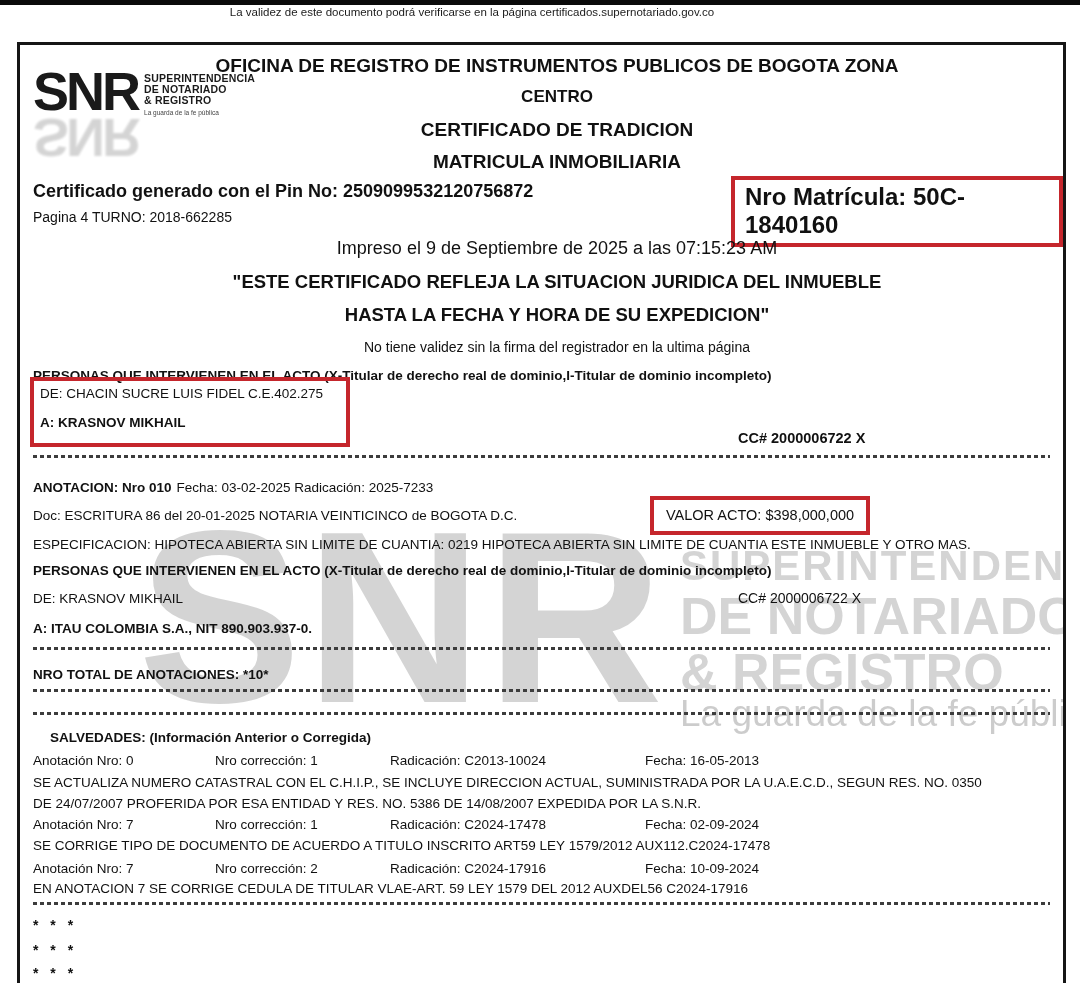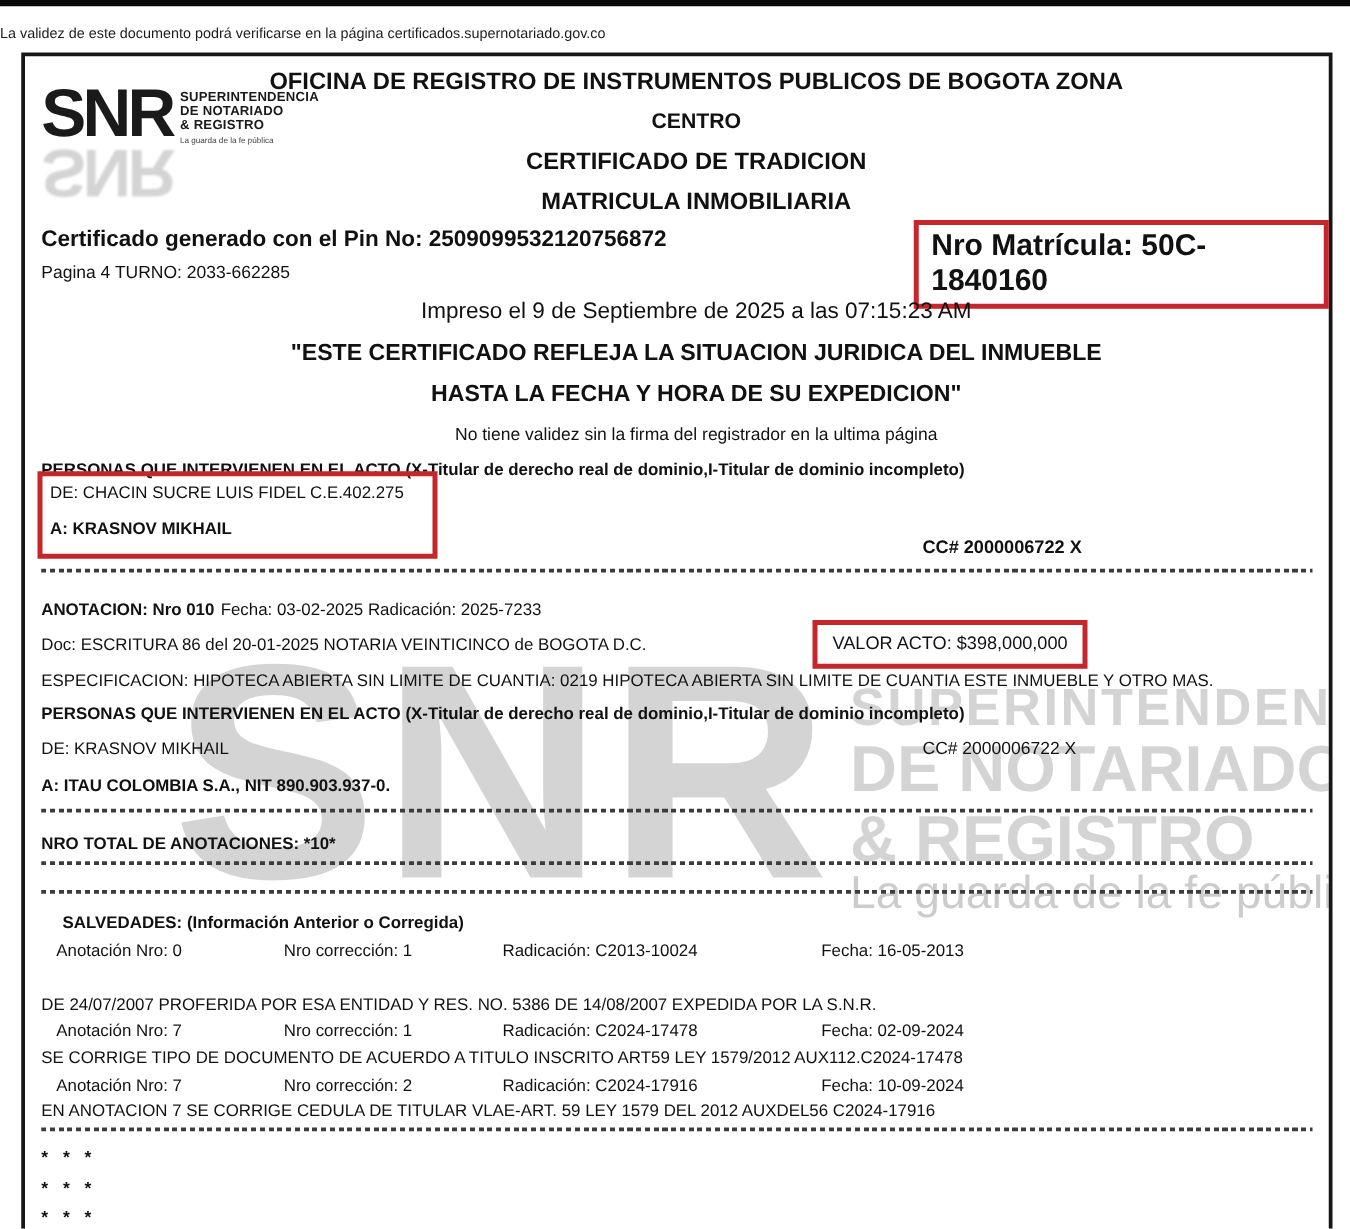--- a/index.html
+++ b/index.html
@@ -3,21 +3,21 @@
 <meta charset="utf-8">
 <style>
   html,body{margin:0;padding:0;background:#fff;}
   #sheet{
     position:relative;width:1080px;height:983px;background:#ffffff;
     font-family:"Liberation Sans","DejaVu Sans",sans-serif;color:#111;
     overflow:hidden;
   }
   .abs{position:absolute;}
   #top-bar{left:0;top:0;width:1080px;height:5px;background:#0a0a0a;}
-  #top-notice{left:0;top:21px;width:944px;font-size:11.5px;color:#1c1c1c;}
+  #top-notice{left:0;top:6px;width:944px;text-align:center;font-size:11.5px;color:#1c1c1c;}
   #doc-border{
     left:17px;top:42px;width:1049px;height:960px;
     border:3px solid #161616;box-sizing:border-box;
   }
   
   #watermark{left:0;top:0;width:1043px;height:954px;overflow:hidden;z-index:0;pointer-events:none;}
   #wm-snr{left:118px;top:472px;font-size:245px;line-height:200px;font-weight:900;
     color:rgba(40,40,40,0.20);letter-spacing:4px;}
   .wm-line{left:660px;color:rgba(40,40,40,0.20);font-weight:bold;white-space:nowrap;}
   #wm-l1{top:497px;font-size:42px;letter-spacing:2px;}
@@ -72,21 +72,21 @@
   #doc-line{left:13px;top:463px;}
   #valor-box{left:630px;top:451px;border:4px solid #c5262c;padding:7px 12px 8px 12px;font-size:14.5px;}
   #espec-line{left:13px;top:492px;}
   #p2-heading{left:13px;top:518px;}
   #p2-de{left:13px;top:546px;}
   #p2-cc{left:718px;top:545px;font-size:14px;}
   #p2-a{left:13px;top:576px;}
   #total-line{left:13px;top:622px;}
   
   #salv-heading{left:13px;top:685px;margin-left:17px;}
-  .salv-row{left:13px;width:1017px;height:18px;margin-left:12px;}
+  .salv-row{left:13px;width:1017px;height:18px;}
   .salv-col1{position:absolute;left:0;}
   .salv-col2{position:absolute;left:182px;}
   .salv-col3{position:absolute;left:357px;}
   .salv-col4{position:absolute;left:612px;}
   #salv-row-0{top:708px;}
   #salv-0-line-0{left:13px;top:730px;}
   #salv-0-line-1{left:13px;top:751px;}
   #salv-row-1{top:772px;}
   #salv-1-line-0{left:13px;top:793px;}
   #salv-row-2{top:816px;}
@@ -127,21 +127,21 @@
       <div id="logo-reflection">SNR</div>
     </div>
 
     <div id="office-line1" class="abs center b content">OFICINA DE REGISTRO DE INSTRUMENTOS PUBLICOS DE BOGOTA ZONA</div>
     <div id="office-line2" class="abs center b content">CENTRO</div>
     <div id="title-line1" class="abs center b content">CERTIFICADO DE TRADICION</div>
     <div id="title-line2" class="abs center b content">MATRICULA INMOBILIARIA</div>
 
     <div id="pin-label" class="abs b content">Certificado generado con el Pin No: 2509099532120756872</div>
     <div id="matricula-box" class="abs content">Nro Matrícula: 50C-1840160</div>
-    <div id="page-turno" class="abs content">Pagina 4 TURNO: 2033-662285</div>
+    <div id="page-turno" class="abs content">Pagina 4 TURNO: 2018-662285</div>
 
     <div id="printed-line" class="abs center content">Impreso el 9 de Septiembre de 2025 a las 07:15:23 AM</div>
     <div id="quote-line1" class="abs center b content">"ESTE CERTIFICADO REFLEJA LA SITUACION JURIDICA DEL INMUEBLE</div>
     <div id="quote-line2" class="abs center b content">HASTA LA FECHA Y HORA DE SU EXPEDICION"</div>
     <div id="validity-note" class="abs center content">No tiene validez sin la firma del registrador en la ultima página</div>
 
     <div id="p1-heading" class="abs b fs13 content">PERSONAS QUE INTERVIENEN EN EL ACTO (X-Titular de derecho real de dominio,I-Titular de dominio incompleto)</div>
     <div id="p1-box" class="abs content">
       <div id="p1-de">DE: CHACIN SUCRE LUIS FIDEL C.E.402.275</div>
       <div id="p1-a" class="b">A: KRASNOV MIKHAIL</div>
@@ -165,20 +165,21 @@
     <div id="sep4" class="abs sep content"></div>
 
     <div id="salv-heading" class="abs b fs13 content">SALVEDADES: (Información Anterior o Corregida)</div>
 
     <div id="salv-row-0" class="abs salv-row fs13 content">
       <span class="salv-col1">Anotación Nro: 0</span>
       <span class="salv-col2">Nro corrección: 1</span>
       <span class="salv-col3">Radicación: C2013-10024</span>
       <span class="salv-col4">Fecha: 16-05-2013</span>
     </div>
+    <div id="salv-0-line-0" class="abs fs13 content">SE ACTUALIZA NUMERO CATASTRAL CON EL C.H.I.P., SE INCLUYE DIRECCION ACTUAL, SUMINISTRADA POR LA U.A.E.C.D., SEGUN RES. NO. 0350</div>
     <div id="salv-0-line-1" class="abs fs13 content">DE 24/07/2007 PROFERIDA POR ESA ENTIDAD Y RES. NO. 5386 DE 14/08/2007 EXPEDIDA POR LA S.N.R.</div>
 
     <div id="salv-row-1" class="abs salv-row fs13 content">
       <span class="salv-col1">Anotación Nro: 7</span>
       <span class="salv-col2">Nro corrección: 1</span>
       <span class="salv-col3">Radicación: C2024-17478</span>
       <span class="salv-col4">Fecha: 02-09-2024</span>
     </div>
     <div id="salv-1-line-0" class="abs fs13 content">SE CORRIGE TIPO DE DOCUMENTO DE ACUERDO A TITULO INSCRITO ART59 LEY 1579/2012 AUX112.C2024-17478</div>
 

